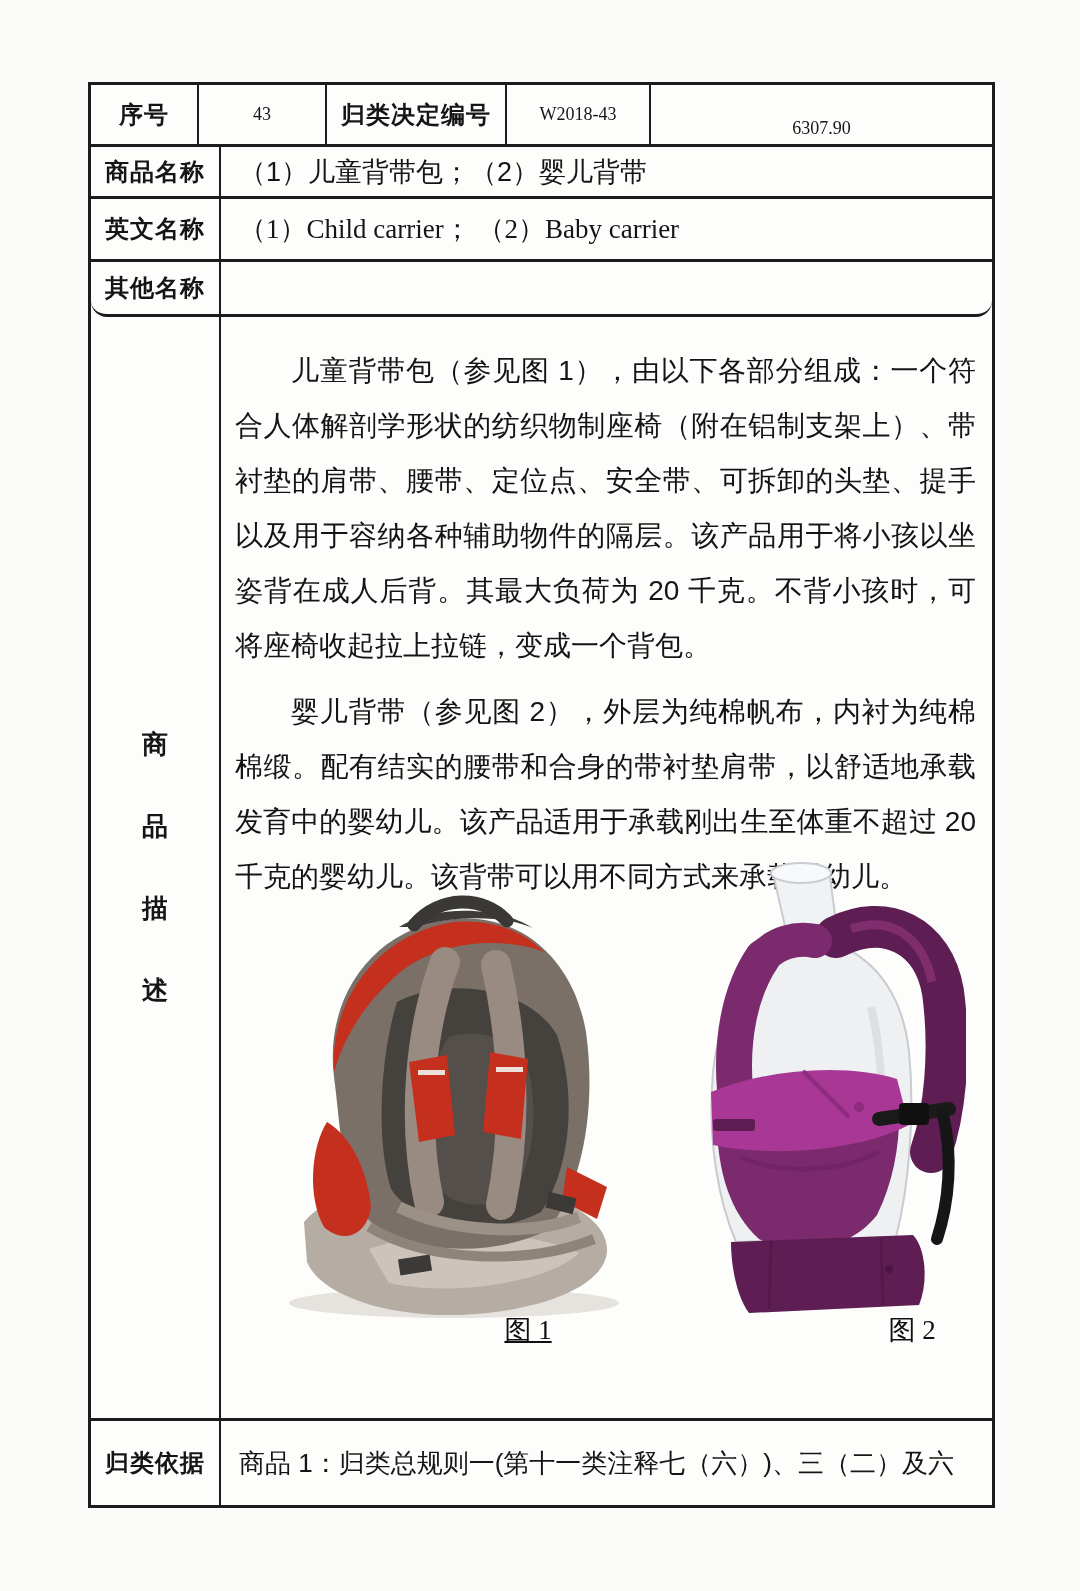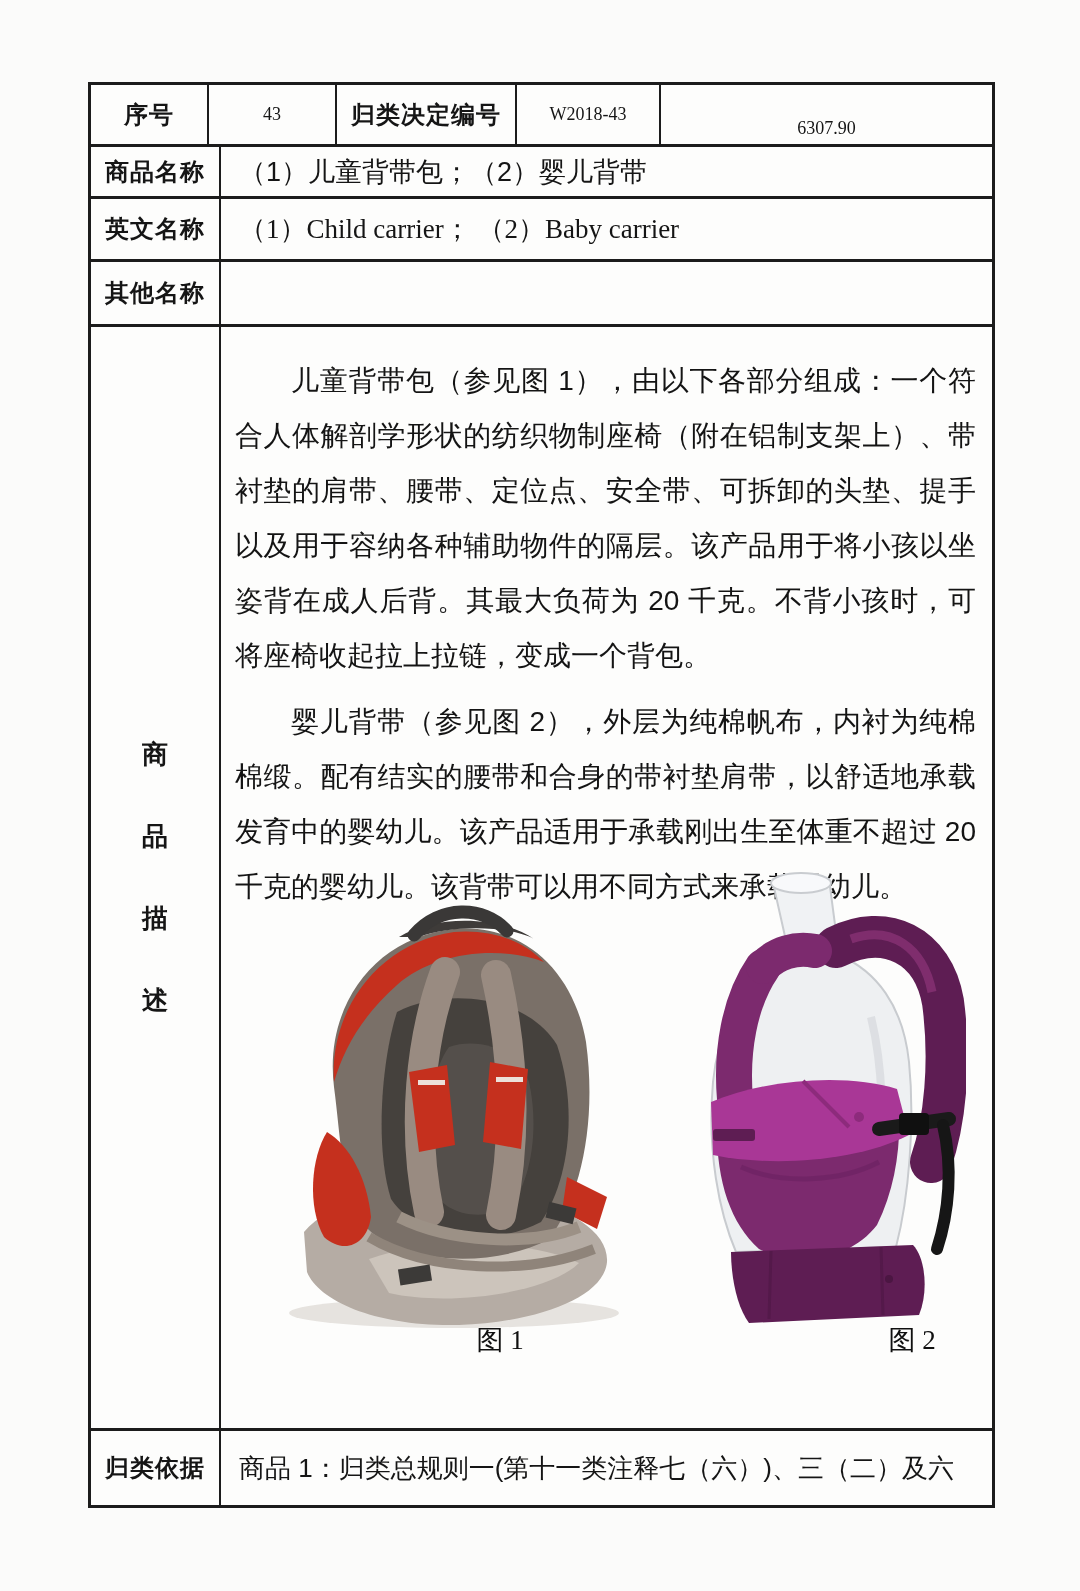--- a/index.html
+++ b/index.html
@@ -20,42 +20,42 @@
     border: 3px solid #1c1c1c;
     box-sizing: border-box;
     background: #fdfdfc;
     display: flex; flex-direction: column;
   }
   .row { display: flex; border-bottom: 3px solid #1c1c1c; box-sizing: border-box; }
   .row:last-child { border-bottom: none; }
   .r1 { height: 62px; }
   .r2 { height: 52px; }
   .r3 { height: 63px; }
-  .r4 { height: 65px; }
+  .r4 { height: 55px; border-radius: 16px; }
   .r5 { height: 1104px; }
   .r6 { flex: 1; }
 
   .cell {
     box-sizing: border-box;
     border-right: 2px solid #1c1c1c;
     display: flex; align-items: center;
     overflow: hidden;
   }
   .cell.last { border-right: none; }
   .lbl {
     justify-content: center;
     font-size: 24px; font-weight: 600;
     letter-spacing: 1px;
     font-family: "Liberation Sans", "DejaVu Sans", sans-serif;
   }
   .val { font-size: 18px; }
   .center { justify-content: center; }
   .padl { padding-left: 18px; }
 
-  .w-seq { width: 118px; }
+  .w-seq { width: 108px; }
   .w-43 { width: 128px; }
   .w-dec { width: 180px; }
   .w-decv { width: 144px; }
   .w-sub { width: 144px; }
   .w-subv { flex: 1; margin-top: 27px; }
 
   .w-label { width: 130px; }
   .w-rest { flex: 1; }
 
   .vertical-label {
@@ -87,21 +87,21 @@
   .fig2 { left: 430px; top: 540px; width: 315px; height: 462px; }
   .caption {
     position: absolute;
     top: 995px;
     width: 110px;
     text-align: center;
     font-size: 27px;
     font-family: "Liberation Serif", "DejaVu Serif", serif;
     color: #101010;
   }
-  .cap1 { left: 224px; }
+  .cap1 { left: 252px; text-decoration: underline; }
   .cap2 { left: 636px; }
 
   .basis-val { font-size: 26px; font-family: "Liberation Sans", "DejaVu Sans", sans-serif; }
 </style>
 </head>
 <body>
 
 <div class="page">
   <div class="doc-table">
 

